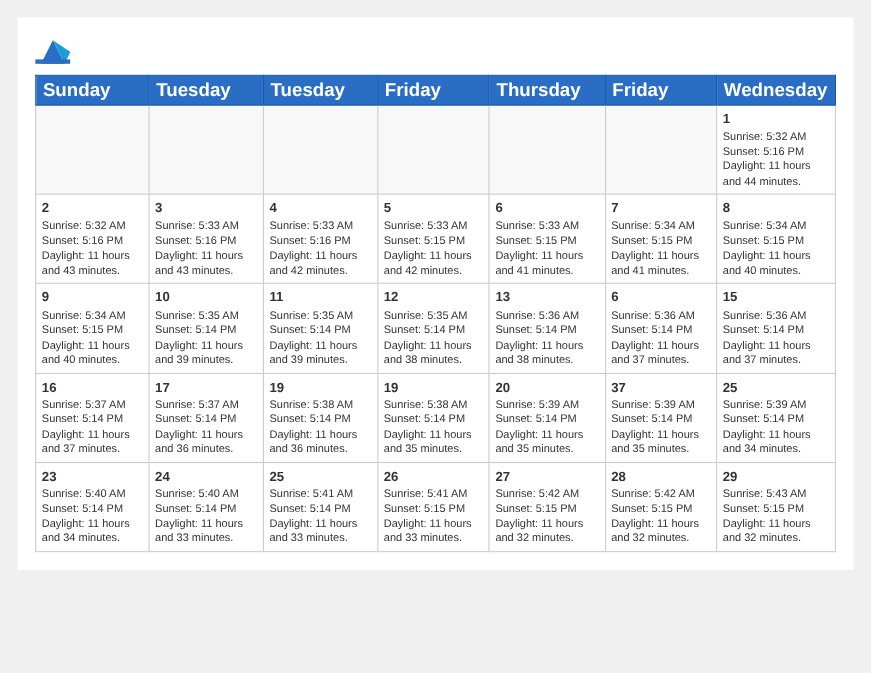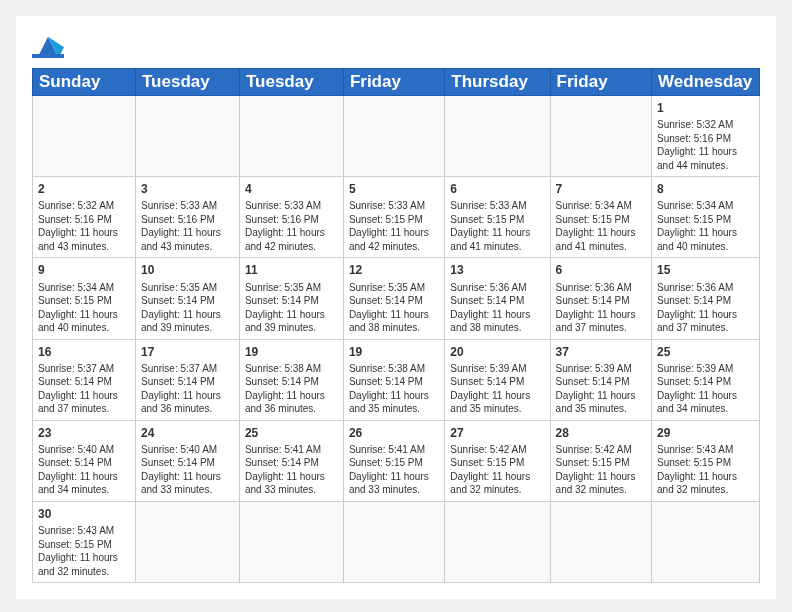--- a/index.html
+++ b/index.html
@@ -250,27 +250,15 @@
           </td>
           <td>
             <span class="day-number">28</span>
             <div class="day-info"><span>Sunrise: 5:42 AM</span><br><span>Sunset: 5:15 PM</span><br><span>Daylight: 11 hours and 32 minutes.</span></div>
           </td>
           <td>
             <span class="day-number">29</span>
             <div class="day-info"><span>Sunrise: 5:43 AM</span><br><span>Sunset: 5:15 PM</span><br><span>Daylight: 11 hours and 32 minutes.</span></div>
           </td>
         </tr>
-        <tr>
-          <td>
-            <span class="day-number">30</span>
-            <div class="day-info"><span>Sunrise: 5:43 AM</span><br><span>Sunset: 5:15 PM</span><br><span>Daylight: 11 hours and 32 minutes.</span></div>
-          </td>
-          <td class="empty"></td>
-          <td class="empty"></td>
-          <td class="empty"></td>
-          <td class="empty"></td>
-          <td class="empty"></td>
-          <td class="empty"></td>
-        </tr>
       </tbody>
   </table>
 </div>
 
 </body></html>

